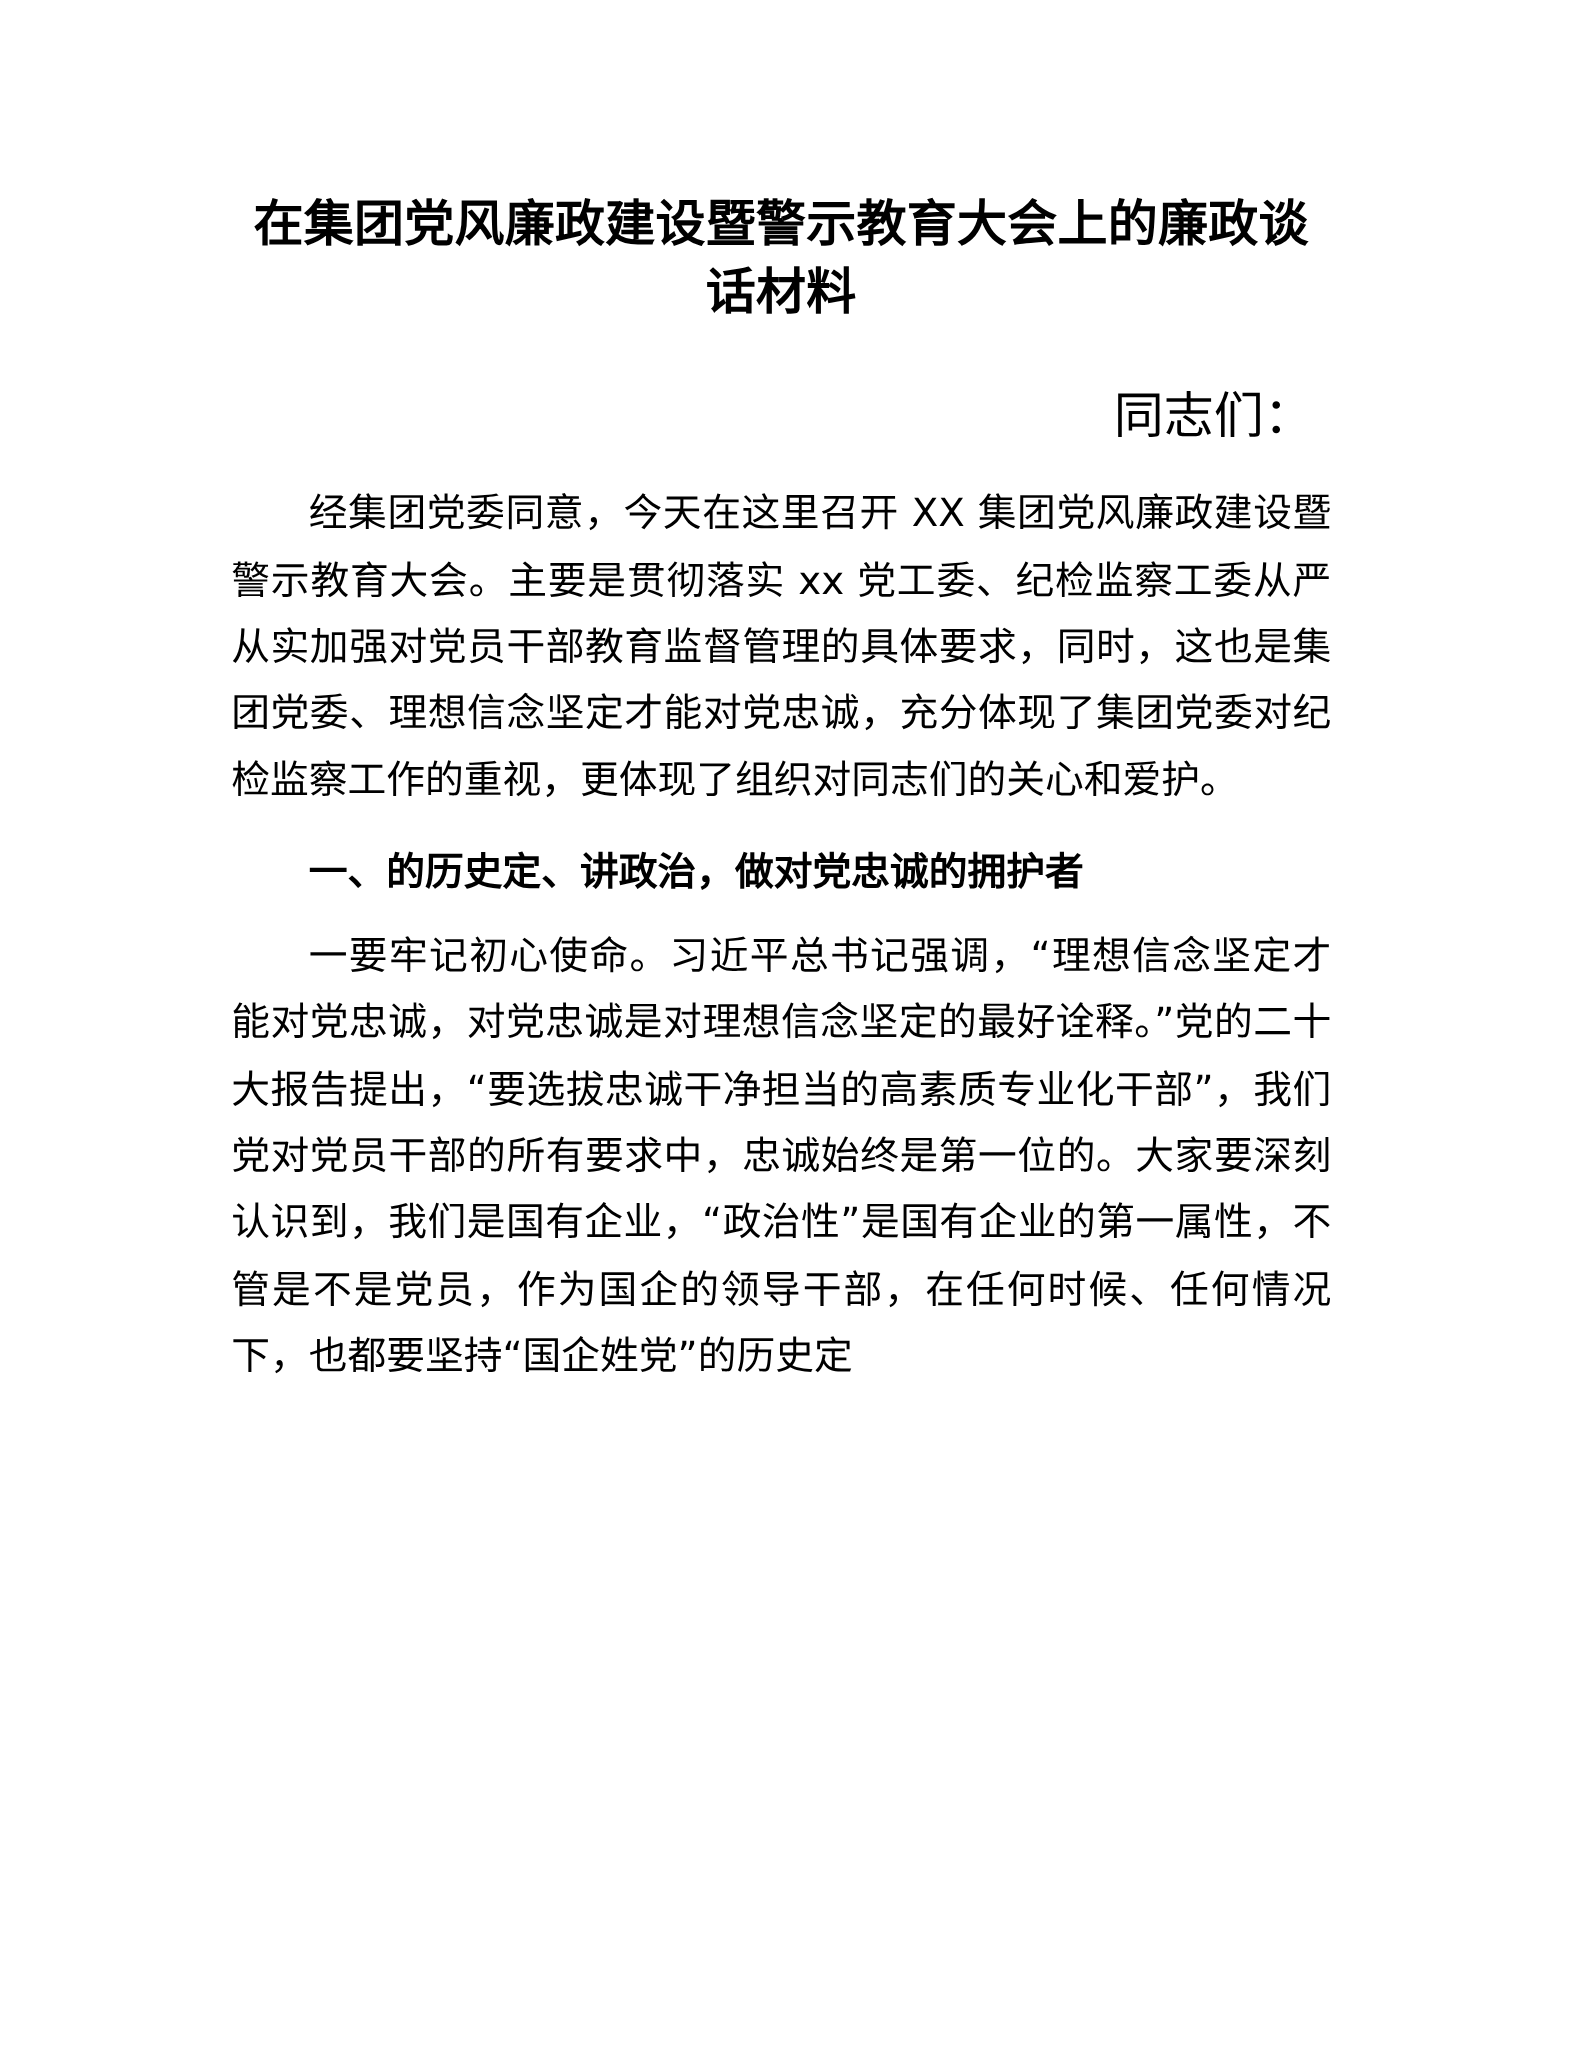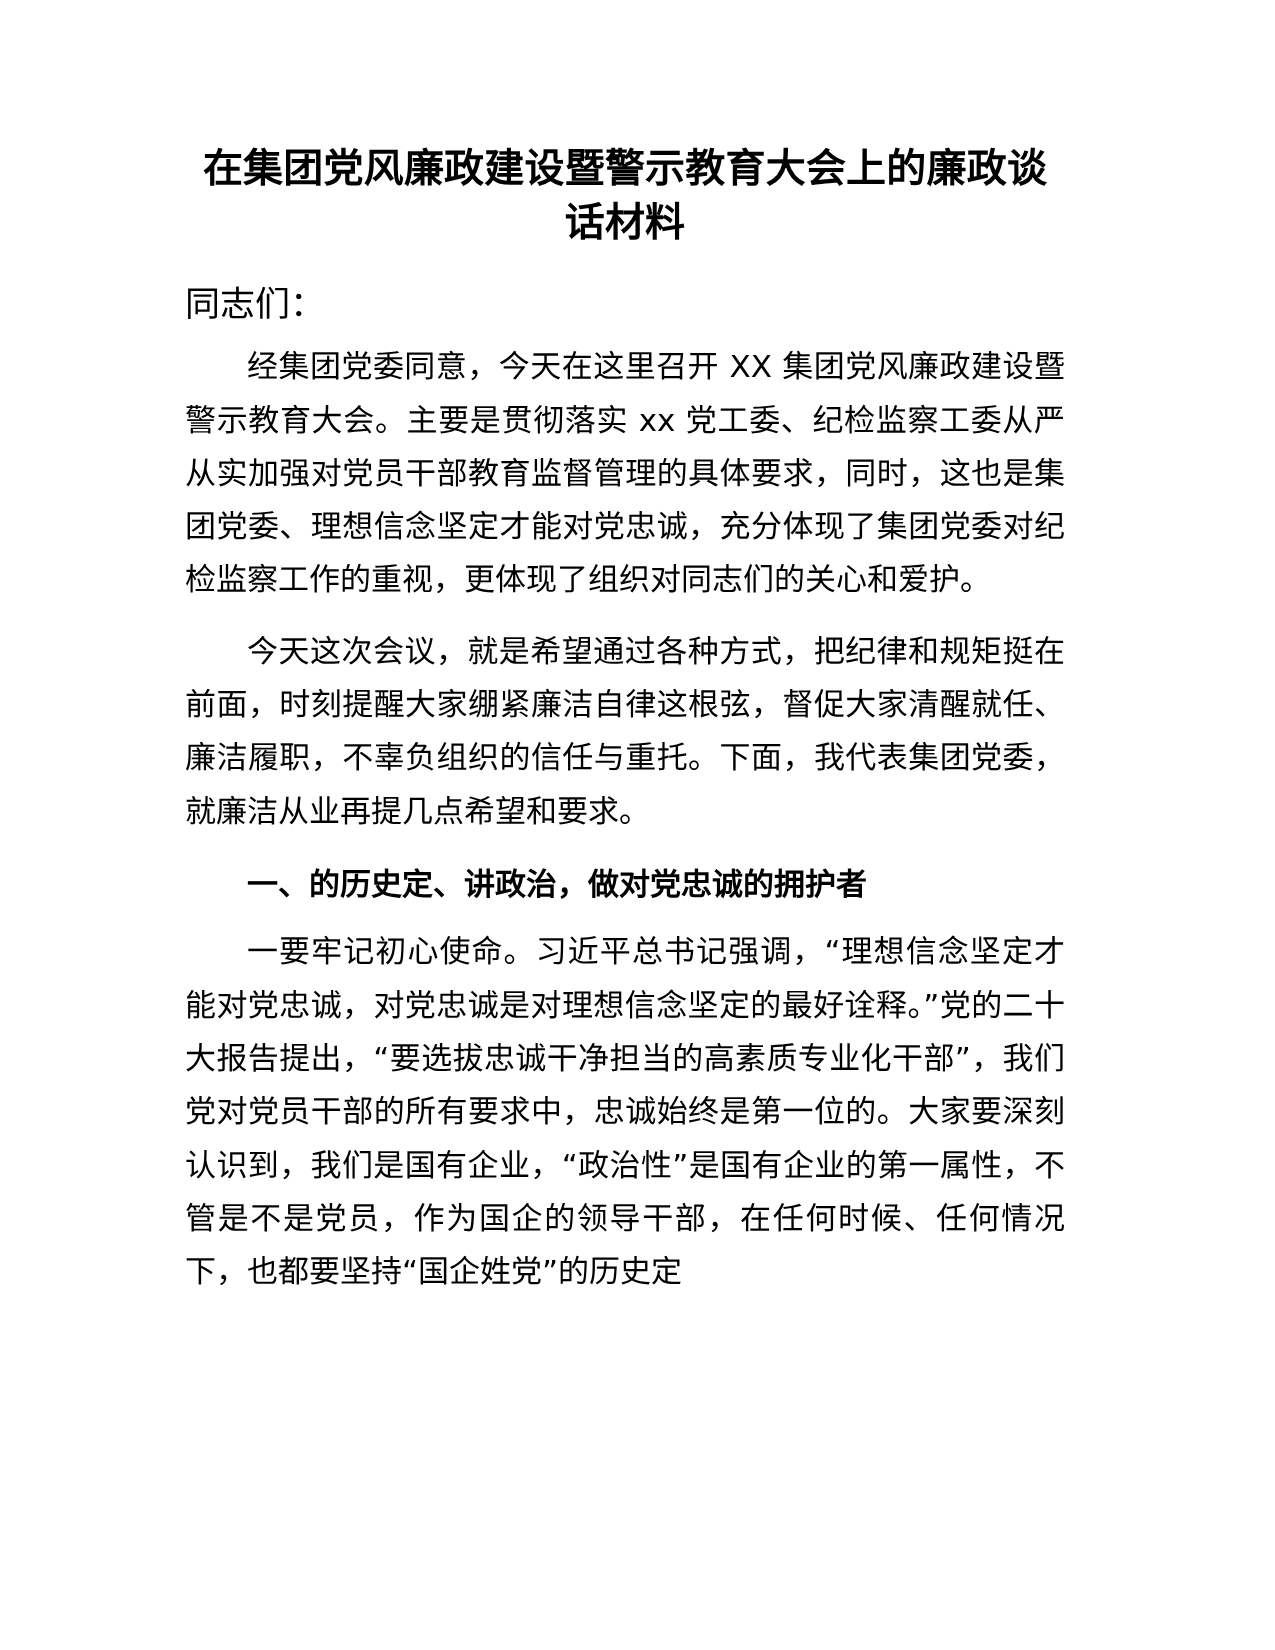--- a/index.html
+++ b/index.html
@@ -26,34 +26,35 @@
     width: 880px;
     font-family: "DejaVu Sans", "Liberation Sans", sans-serif;
     color: #000000;
   }
 
   .doc-title {
     font-size: 40px;
     font-weight: bold;
     line-height: 1.34;
     text-align: center;
-    margin: 0;
+    margin: 12px;
     padding-top: 142px;
     letter-spacing: 0.2px;
     word-break: break-all;
   }
 
   .salutation {
-    font-size: 35px;
+    font-size: 40px;
     font-weight: normal;
     line-height: 1.0;
-    margin: 0;
+    margin: 14px;
     padding-top: 38px;
     letter-spacing: 0px;
     white-space: nowrap;
+    text-align: right;
   }
 
   p.para {
     font-size: 31px;
     font-weight: normal;
     line-height: 1.72;
     margin: 0;
     padding-top: 18px;
     text-indent: 62px;
     text-align: justify;
@@ -83,20 +84,19 @@
 
 <div class="page">
   <div class="doc-body">
 
     <h1 class="doc-title">在集团党风廉政建设暨警示教育大会上的廉政谈话材料</h1>
 
     <p class="salutation">同志们：</p>
 
     <p class="para">经集团党委同意，今天在这里召开 XX 集团党风廉政建设暨警示教育大会。主要是贯彻落实 xx 党工委、纪检监察工委从严从实加强对党员干部教育监督管理的具体要求，同时，这也是集团党委、理想信念坚定才能对党忠诚，充分体现了集团党委对纪检监察工作的重视，更体现了组织对同志们的关心和爱护。</p>
 
-    <p class="para">今天这次会议，就是希望通过各种方式，把纪律和规矩挺在前面，时刻提醒大家绷紧廉洁自律这根弦，督促大家清醒就任、廉洁履职，不辜负组织的信任与重托。下面，我代表集团党委，就廉洁从业再提几点希望和要求。</p>
 
     <h2 class="section-heading">一、的历史定、讲政治，做对党忠诚的拥护者</h2>
 
     <p class="para tight">一要牢记初心使命。习近平总书记强调，“理想信念坚定才能对党忠诚，对党忠诚是对理想信念坚定的最好诠释。”党的二十大报告提出，“要选拔忠诚干净担当的高素质专业化干部”，我们党对党员干部的所有要求中，忠诚始终是第一位的。大家要深刻认识到，我们是国有企业，“政治性”是国有企业的第一属性，不管是不是党员，作为国企的领导干部，在任何时候、任何情况下，也都要坚持“国企姓党”的历史定</p>
 
   </div>
 </div>
 
 </body></html>

